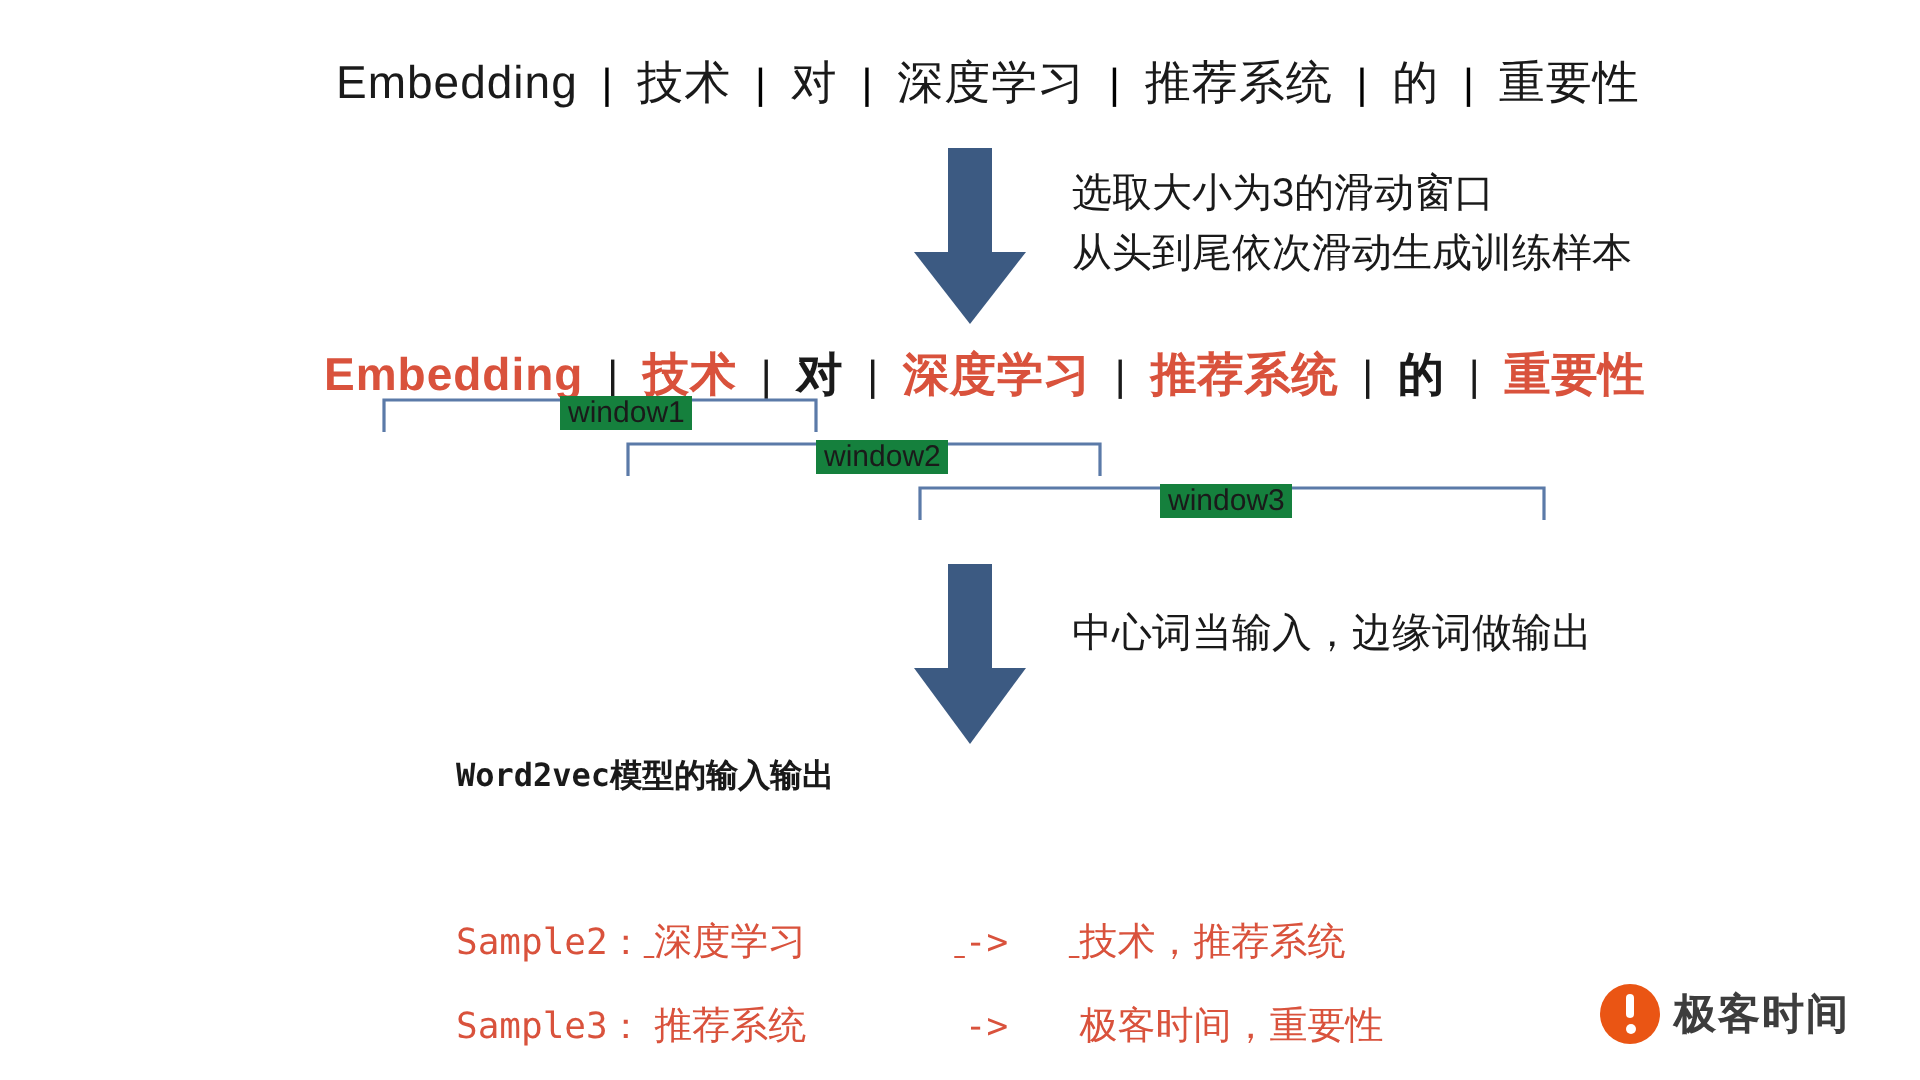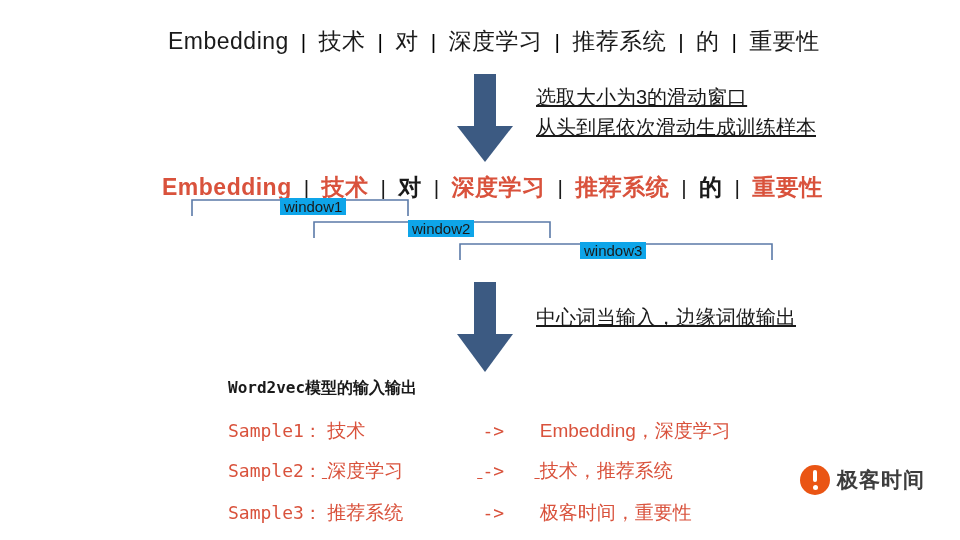--- a/index.html
+++ b/index.html
@@ -56,31 +56,30 @@
     position: absolute;
   }
 
   
   .note {
     position: absolute;
     color: #1a1a1a;
     font-size: 20px;
     white-space: nowrap;
     line-height: 30px;
-    text-decoration: underline;
   }
   #note-1 { left: 536px; top: 82px; }
   #note-2 { left: 536px; top: 302px; text-align: center; }
 
   
   .window-label {
     position: absolute;
     font-size: 15px;
     color: #1a1a1a;
-    background: #0ea5e9;
+    background: #15803d;
     padding: 0 4px;
     white-space: nowrap;
   }
 
   
   #samples-title {
     position: absolute;
     left: 228px;
     top: 378px;
     font-family: "DejaVu Sans Mono", monospace;
@@ -115,21 +114,21 @@
     display: inline-block;
   }
   #sample-0 { top: 418px; }
   #sample-1 { top: 458px; text-decoration: underline; }
   #sample-2 { top: 500px; }
 
   
   #logo {
     position: absolute;
     left: 800px;
-    top: 465px;
+    top: 492px;
     display: flex;
     align-items: center;
     gap: 7px;
   }
   #logo .mark {
     width: 30px;
     height: 30px;
     border-radius: 50%;
     background: #ea5514;
     position: relative;
@@ -227,26 +226,20 @@
     <rect x="19" y="0" width="22" height="58" fill="#3c5a82"></rect>
     <polygon points="2,52 58,52 30,90" fill="#3c5a82"></polygon>
   </svg>
 
   <div class="note" id="note-2">
     <div>中心词当输入，边缘词做输出</div>
   </div>
 
   <div id="samples-title">Word2vec模型的输入输出</div>
 
-  <div class="sample-row" id="sample-0">
-    <span class="lab">Sample1：</span>
-    <span class="inp">技术</span>
-    <span class="arrow-txt">-&gt;</span>
-    <span class="out">Embedding，深度学习</span>
-  </div>
 
   <div class="sample-row" id="sample-1">
     <span class="lab">Sample2：</span>
     <span class="inp">深度学习</span>
     <span class="arrow-txt">-&gt;</span>
     <span class="out">技术，推荐系统</span>
   </div>
 
   <div class="sample-row" id="sample-2">
     <span class="lab">Sample3：</span>

